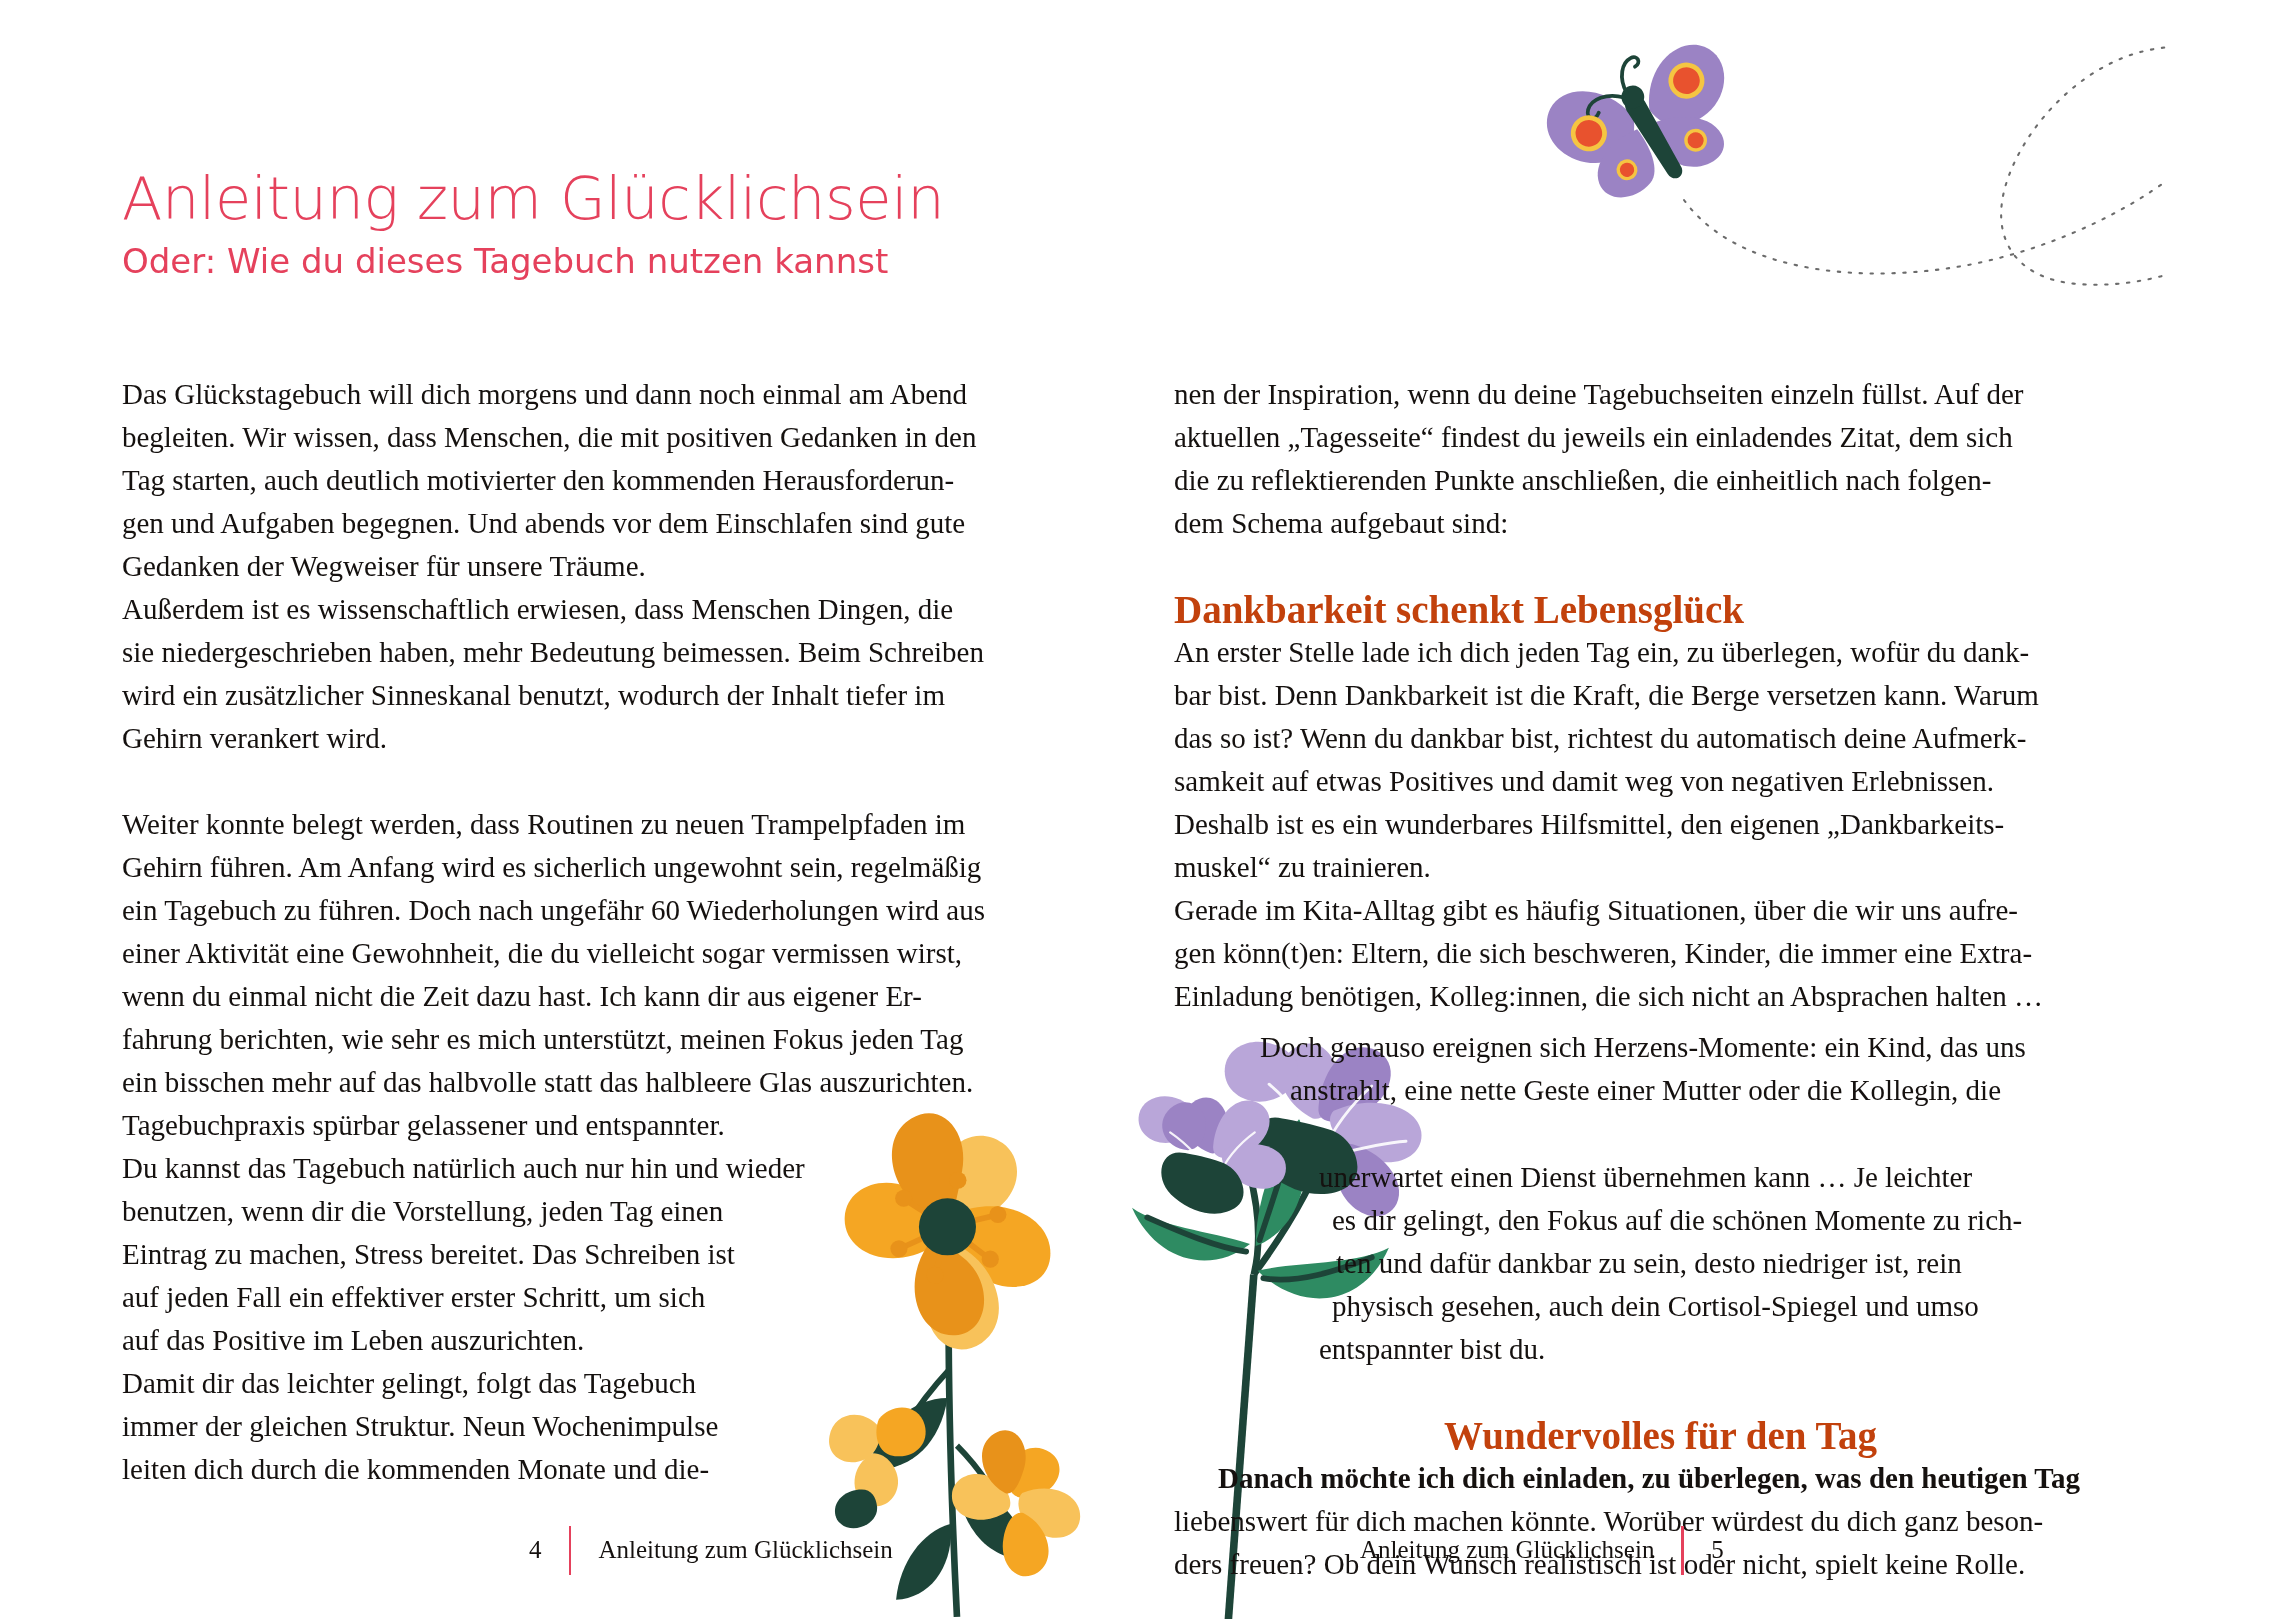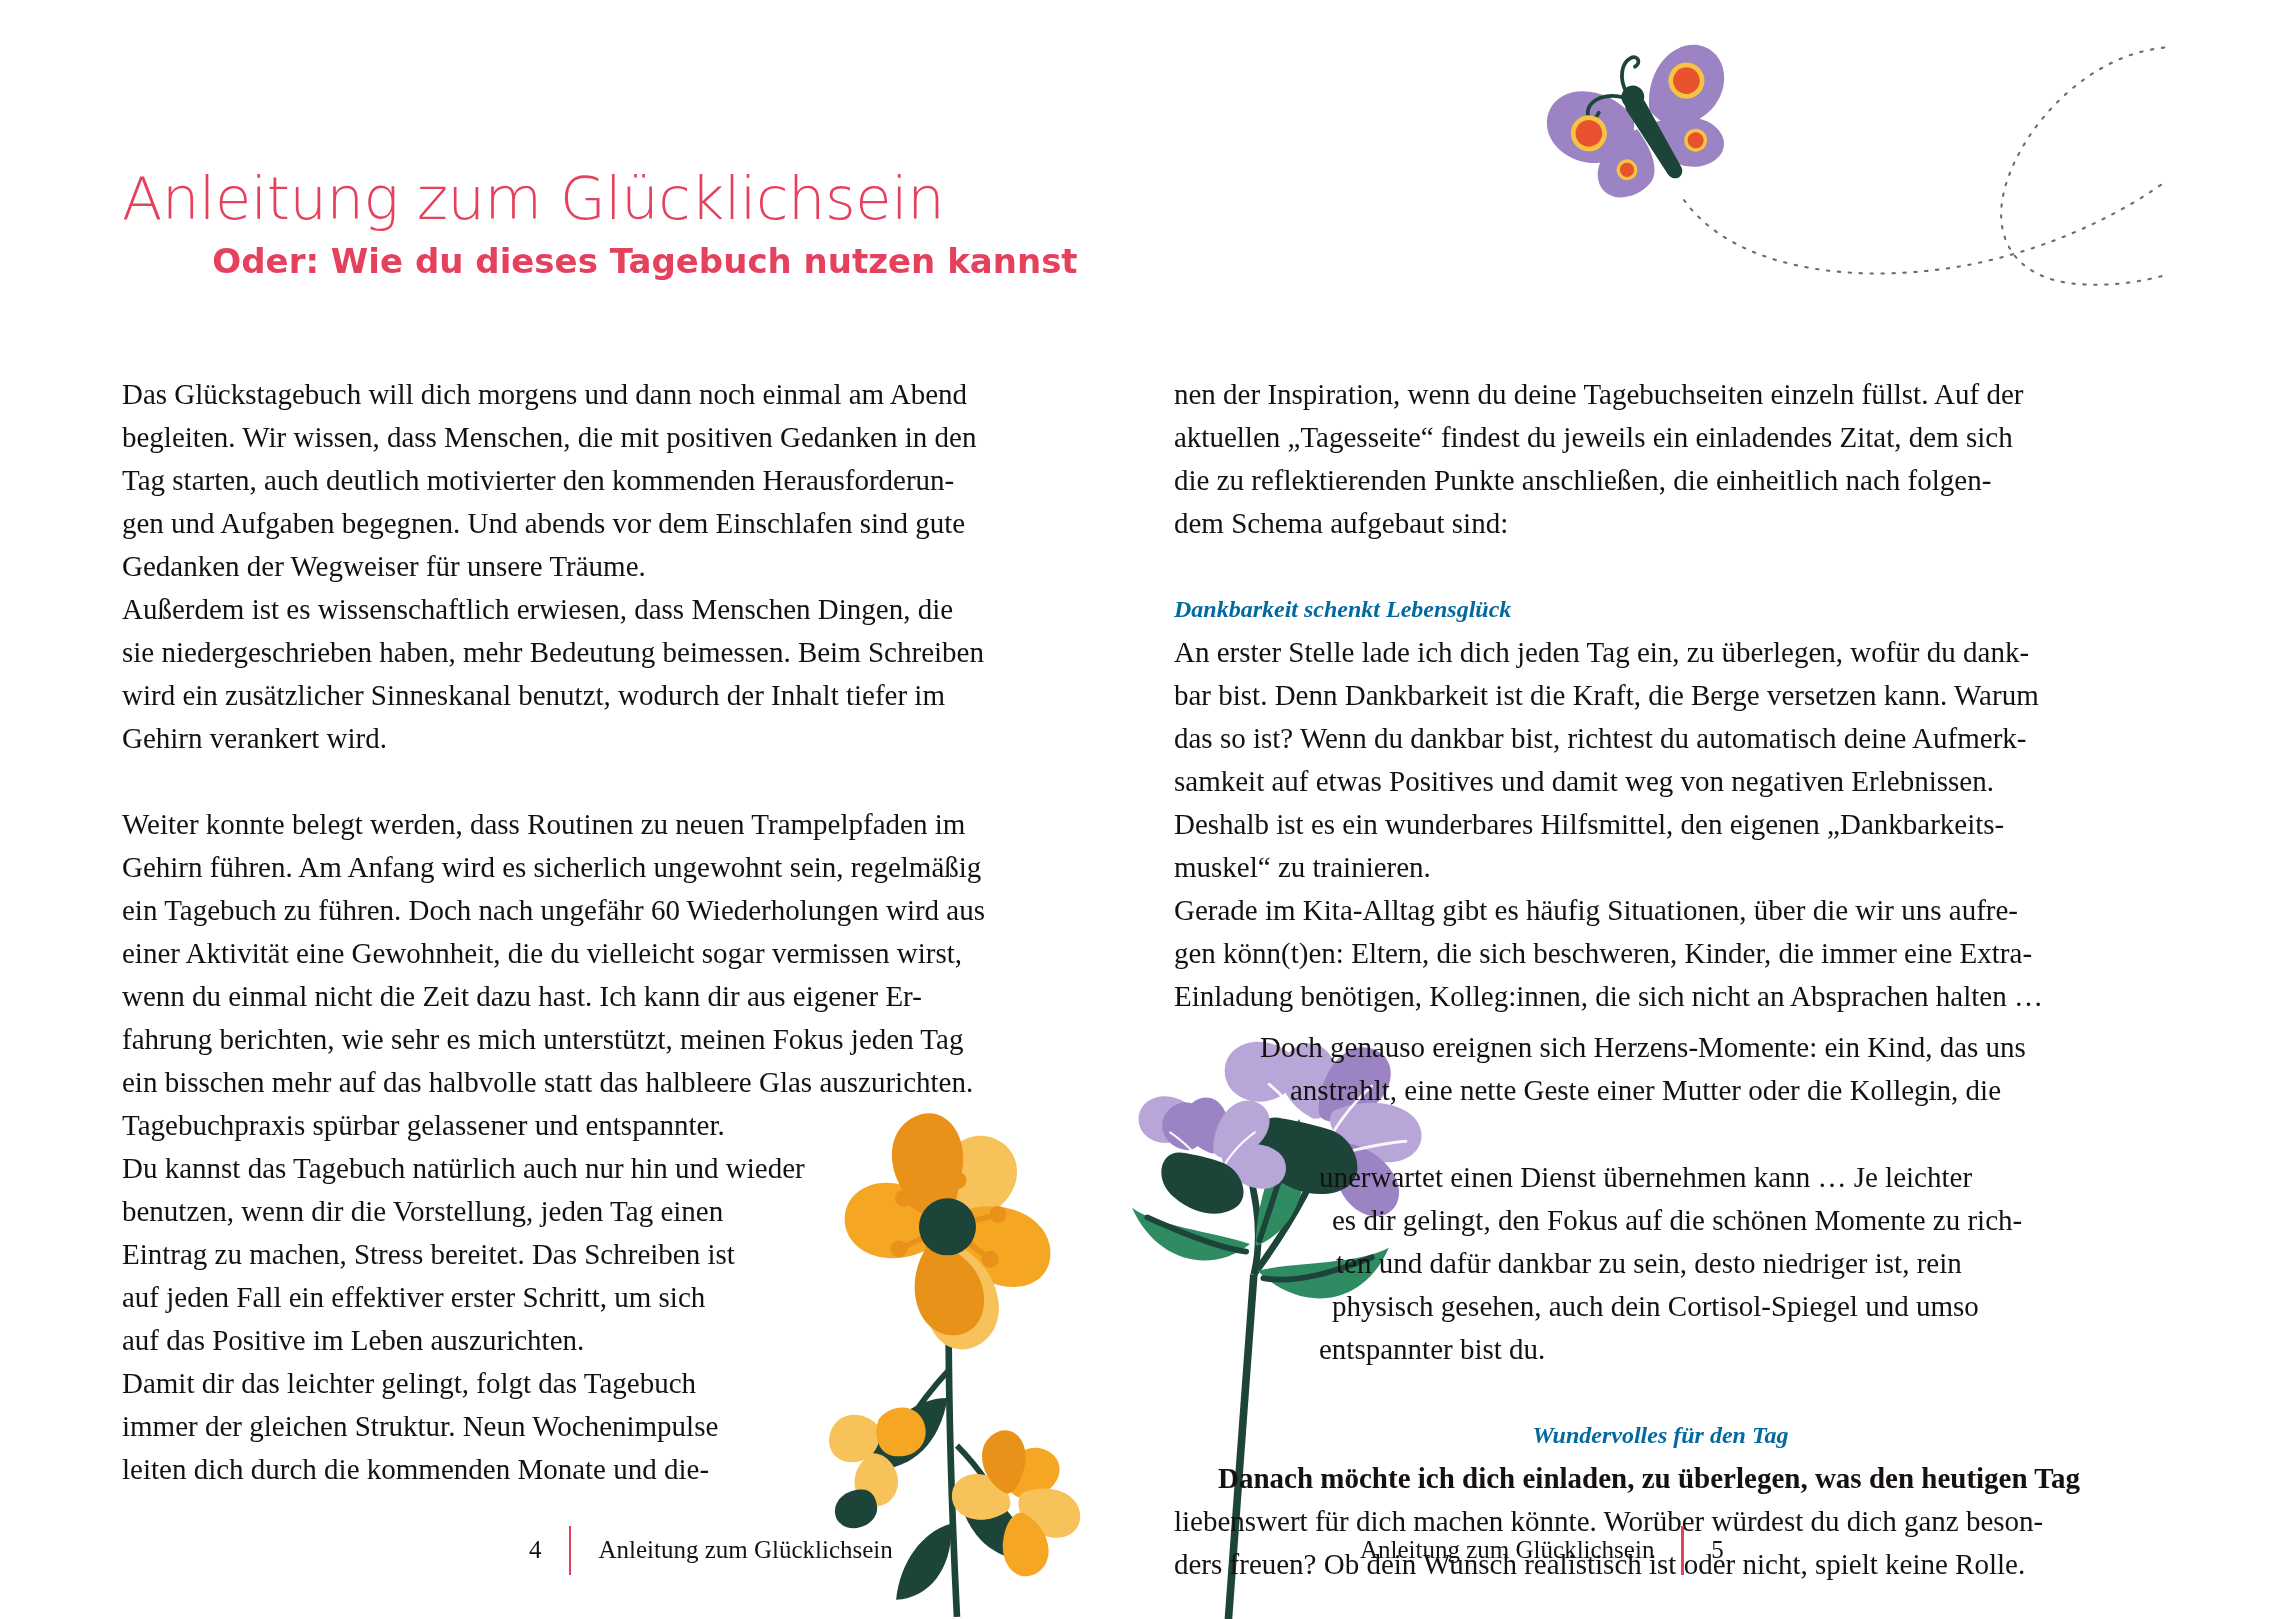--- a/index.html
+++ b/index.html
@@ -38,27 +38,26 @@
     font-weight: 300;
     font-size: 59px;
     line-height: 1.02;
     color: #e5415c;
     letter-spacing: -0.4px;
     margin: 0;
     white-space: nowrap;
   }
   #page-subtitle {
     font-family: "DejaVu Sans", sans-serif;
-    font-weight: 700;
+    font-weight: 400;
     font-size: 34px;
     line-height: 1.2;
     color: #e5415c;
     margin: 11.4px 0 0 0;
     white-space: nowrap;
-    text-align: center;
   }
 
   
   .column {
     position: absolute;
     font-size: 29px;
     line-height: 43px;
     color: #15110f;
     text-align: justify;
     hyphens: manual;
@@ -73,26 +72,25 @@
     top: 373px;
     width: 916px;
   }
   .column p { margin: 0; }
   .para-gap { height: 43px; }
   .ln { display: block; white-space: nowrap; }
 
   .sub-heading {
     font-family: "Liberation Serif", serif;
     font-weight: bold;
-    font-size: 24px;
+    font-size: 39px;
     line-height: 43px;
-    color: #0369a1;
+    color: #c2410c;
     margin: 0;
     white-space: nowrap;
-    font-style: italic;
   }
   #sub-heading-wunder { text-align: center; padding-left: 57px; }
 
   
   .footer {
     position: absolute;
     top: 1529px;
     font-size: 25px;
     line-height: 32px;
     color: #15110f;

